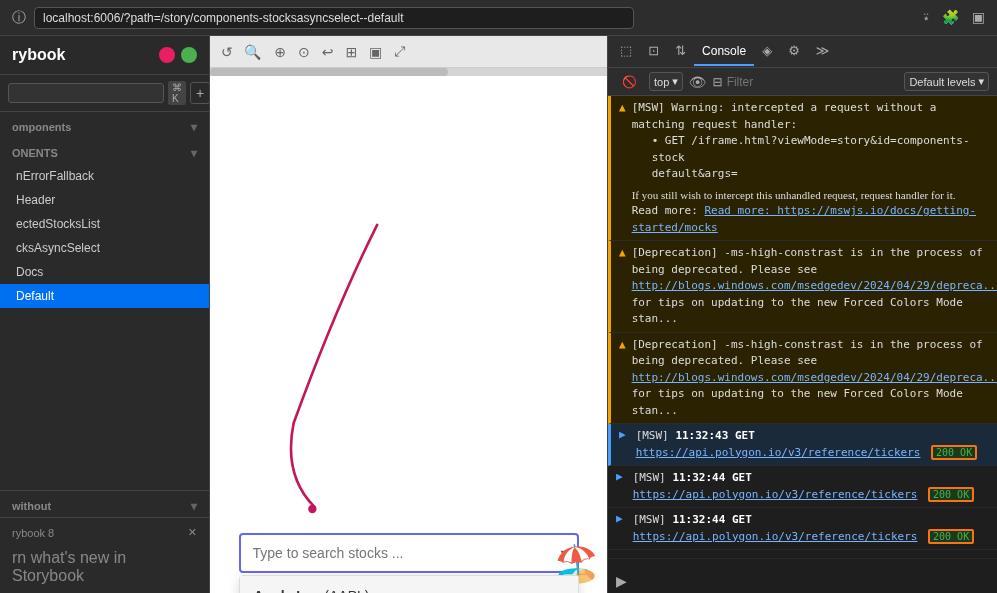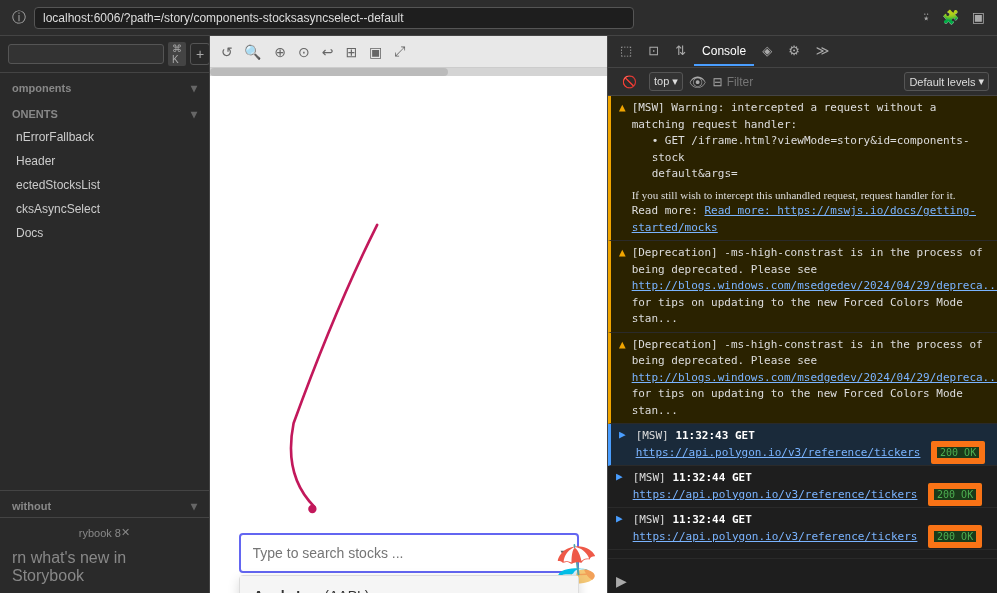--- a/index.html
+++ b/index.html
@@ -148,21 +148,21 @@
       color: #fff;
     }
 
     .sidebar-bottom {
       margin-top: auto;
       padding: 8px 12px;
       color: #888;
       font-size: 11px;
       display: flex;
       align-items: center;
-      justify-content: center;
+      justify-content: space-between;
       border-top: 1px solid #444;
     }
 
     
     .preview-area {
       flex: 1;
       background: #f0f0f0;
       display: flex;
       flex-direction: column;
       position: relative;
@@ -330,20 +330,21 @@
       padding: 2px 6px;
     }
     .console-top-dropdown {
       background: #333;
       border: 1px solid #555;
       border-radius: 3px;
       color: #ddd;
       font-size: 11px;
       padding: 2px 4px;
       display: flex;
+      align-items: center;
       gap: 3px;
       cursor: pointer;
     }
     .console-filter {
       display: flex;
       align-items: center;
       gap: 4px;
       flex: 1;
     }
     .filter-icon {
@@ -416,21 +417,21 @@
     }
     .msg-text a, .msg-link {
       color: #7ab4ff;
       text-decoration: underline;
       cursor: pointer;
     }
     .msg-status {
       color: #4caf50;
       font-size: 10px;
       background: #1a3a1a;
-      border: 6px solid #f97316;
+      border: 2px solid #f97316;
       border-radius: 2px;
       padding: 0 3px;
       margin-left: 4px;
     }
     .msg-indent {
       padding-left: 20px;
     }
     .expand-arrow {
       color: #4a9eff;
       cursor: pointer;
@@ -457,20 +458,27 @@
   <div class="browser-icons">
     <span>⍣</span>
     <span>🧩</span>
     <span>▣</span>
   </div>
 </div>
 
 <div class="main-area">
 
   <div class="sidebar">
+    <div class="sidebar-header">
+      <span class="sidebar-brand">rybook</span>
+      <div class="sidebar-brand-icons">
+        <div class="brand-icon pink"></div>
+        <div class="brand-icon green"></div>
+      </div>
+    </div>
 
     <div class="sidebar-search">
       <input type="text" placeholder="" style="">
       <span class="sidebar-search-kbd">⌘ K</span>
       <button class="sidebar-add-btn">+</button>
     </div>
 
     <div class="sidebar-section-label">
       <span>omponents</span>
       <span class="chevron">▾</span>
@@ -489,20 +497,23 @@
     </div>
     <div class="sidebar-item">
       <span>ectedStocksList</span>
     </div>
     <div class="sidebar-item">
       <span>cksAsyncSelect</span>
     </div>
 
     <div class="sidebar-item">
       <span>Docs</span>
+    </div>
+    <div class="sidebar-item active">
+      <span>Default</span>
     </div>
 
     <div style="flex:1"></div>
 
     <div class="sidebar-section-label" style="border-top:1px solid #444; margin-top:auto;">
       <span>without</span>
       <span class="chevron">▾</span>
     </div>
 
     <div class="sidebar-bottom">

